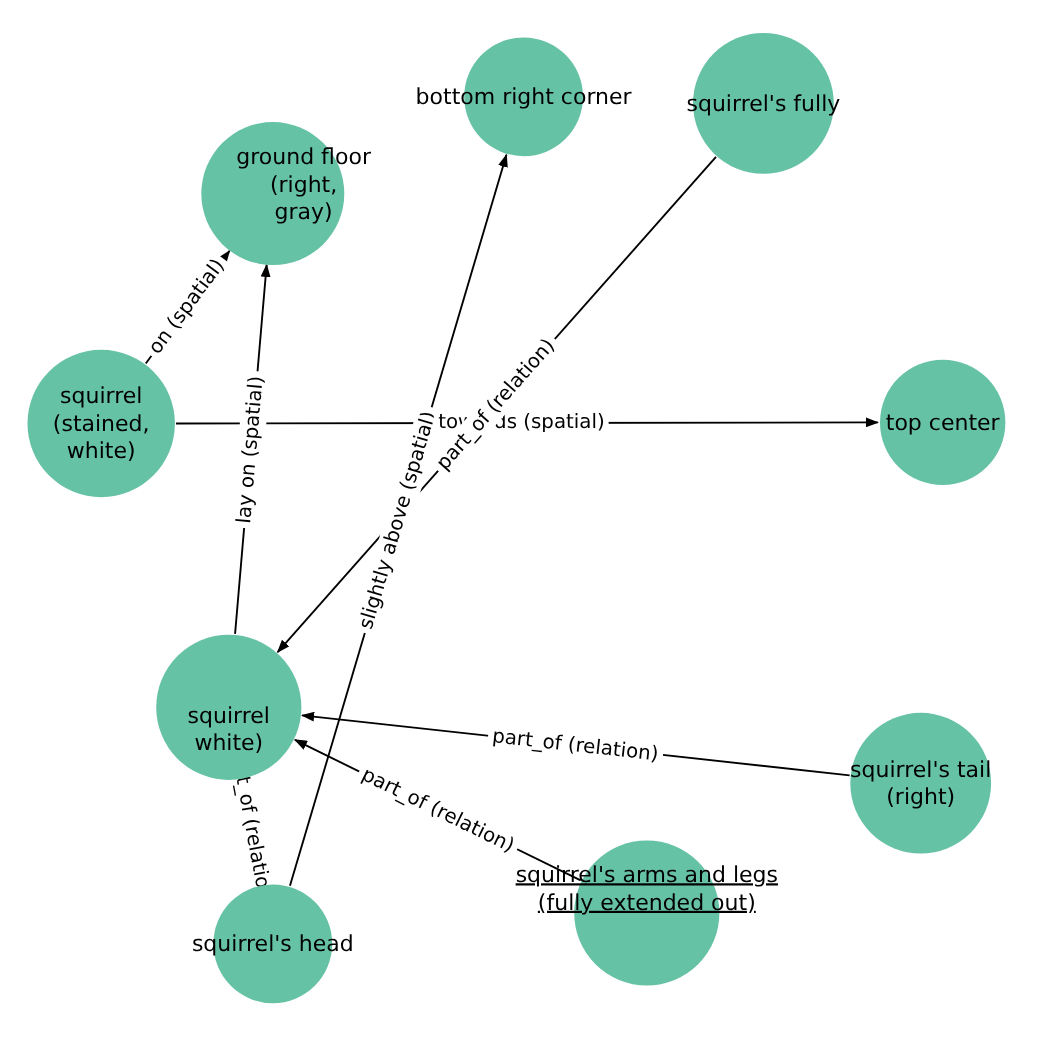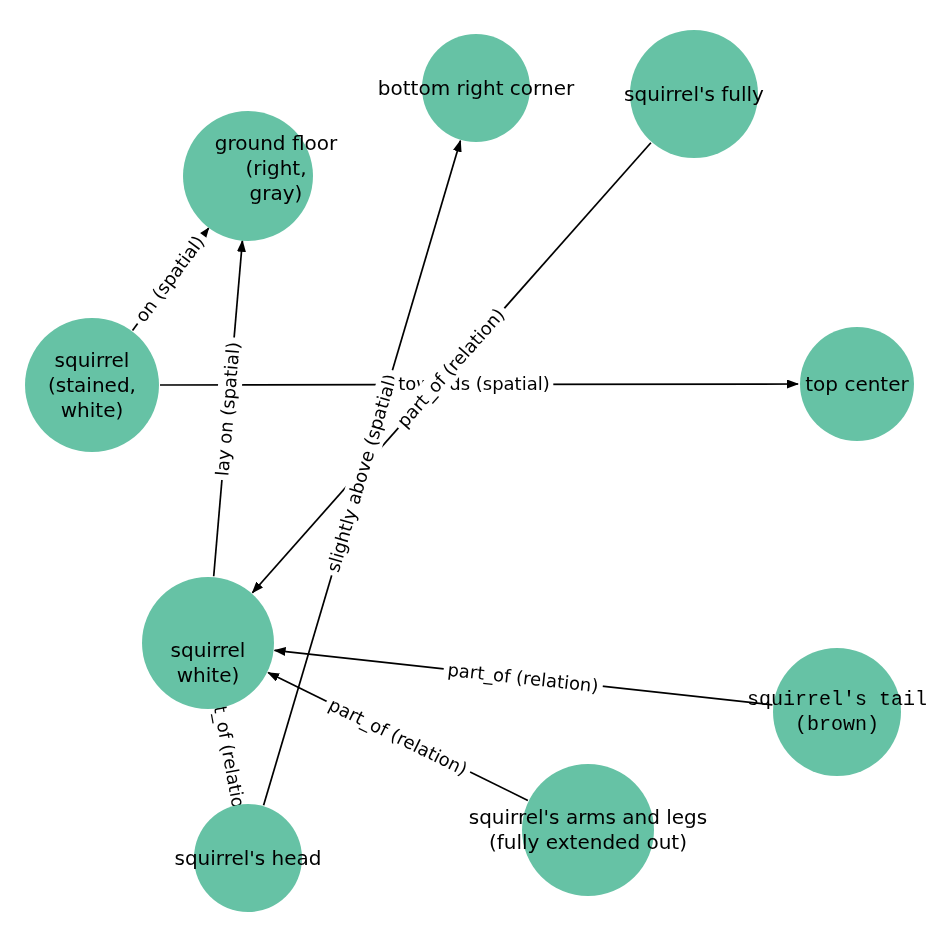--- a/index.html
+++ b/index.html
@@ -108,25 +108,25 @@
     <span>(stained,</span>
     <span>white)</span>
   </div>
   <div class="node-label" style="left:857px; top:384px;">
     <span>top center</span>
   </div>
   <div class="node-label" style="left:208px; top:643px;margin-top:20px;">
     <span>squirrel</span>
     <span>white)</span>
   </div>
-  <div class="node-label" style="left:837px; top:712px;font-family:Liberation Mono, monospace;">
+  <div class="node-label" style="left:837px; top:712px;">
     <span>squirrel's tail</span>
-    <span>(brown)</span>
+    <span>(right)</span>
   </div>
-  <div class="node-label" style="left:588px; top:830px;">
+  <div class="node-label" style="left:588px; top:808px;text-decoration:underline;">
     <span>squirrel's arms and legs</span>
     <span>(fully extended out)</span>
   </div>
   <div class="node-label" style="left:248px; top:858px;">
     <span>squirrel's head</span>
   </div>
 
 </div>
 
 </body></html>

